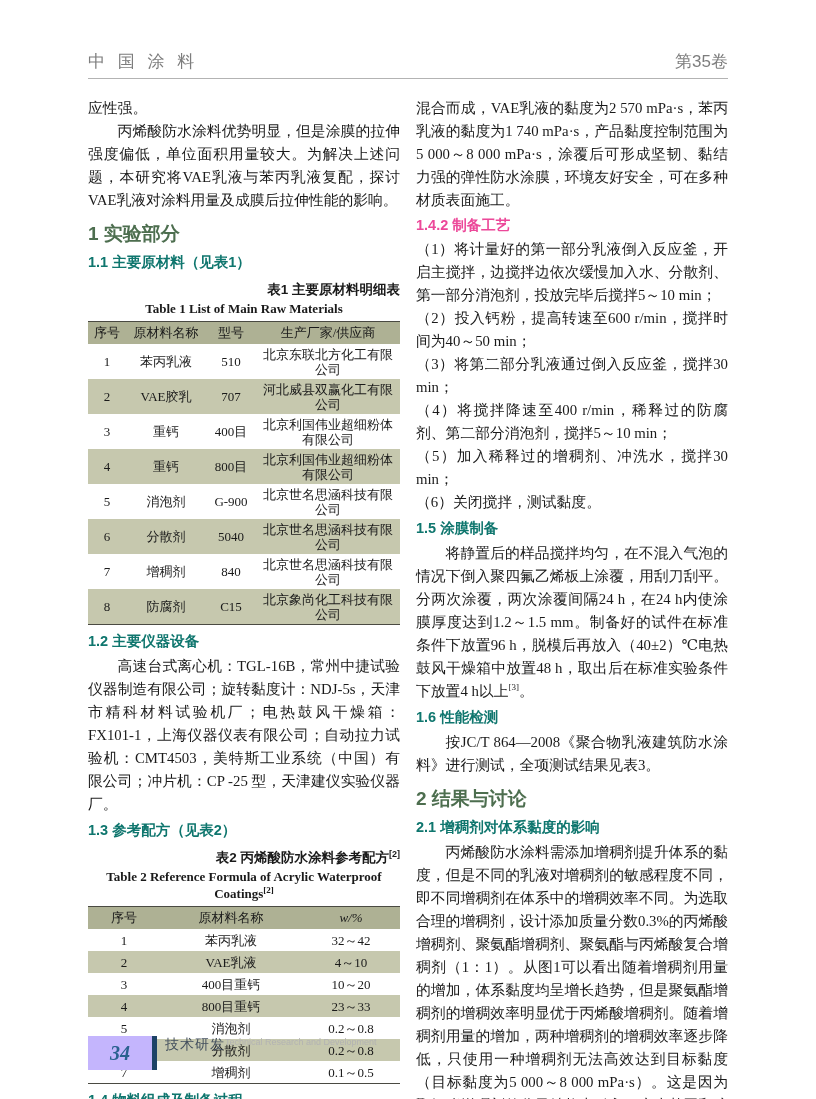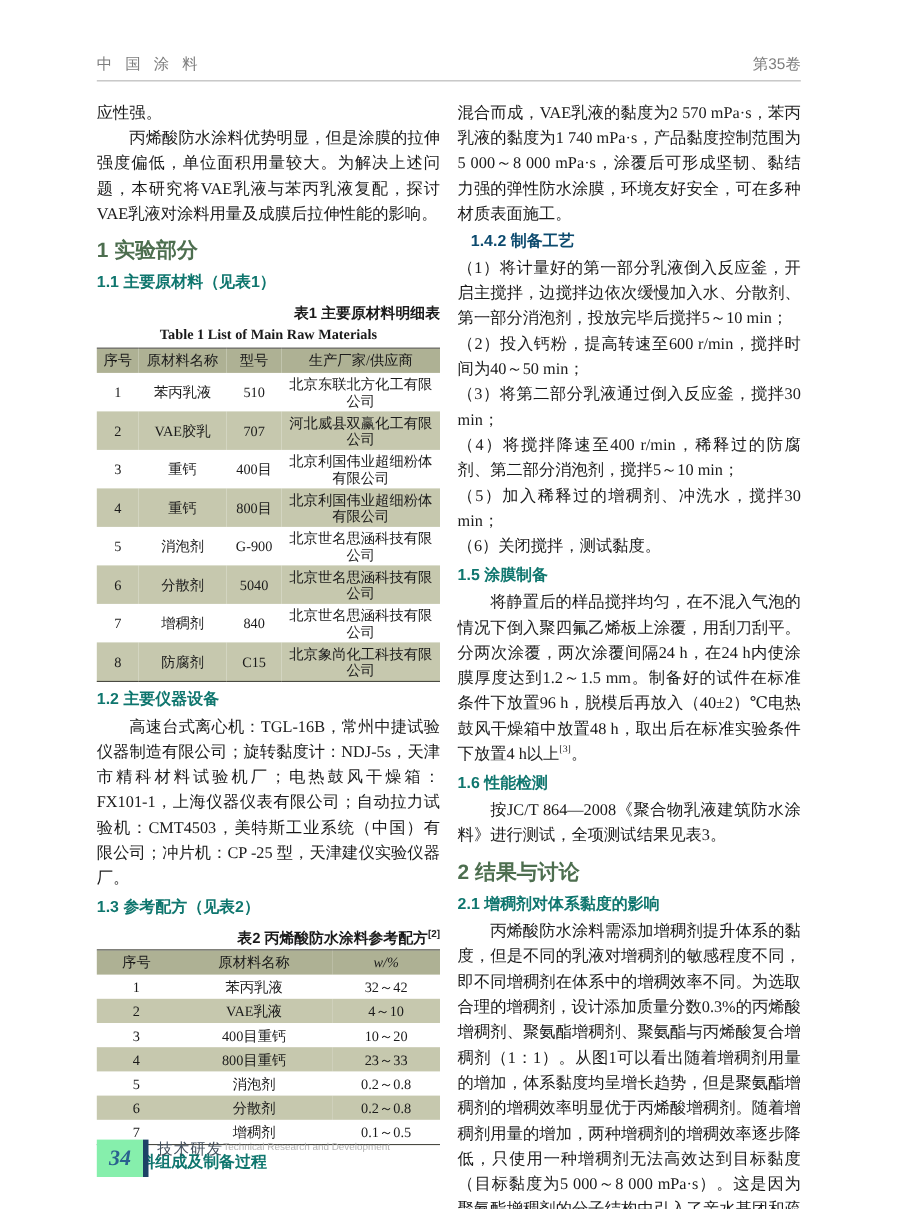--- a/index.html
+++ b/index.html
@@ -9,21 +9,21 @@
     background:#ffffff;
     box-sizing:border-box;
     padding:50px 88px 0 88px;
     overflow:hidden;
     font-family:"Liberation Serif","DejaVu Serif",serif;
     color:#1a1a1a;
   }
   
   .runhead{
     display:flex;justify-content:space-between;align-items:flex-end;
-    font-size:14px;color:#7d7d7d;
+    font-size:17px;color:#7d7d7d;
     padding-bottom:5px;border-bottom:1px solid #b3b3b3;
     font-family:"Liberation Sans",sans-serif;
   }
   .runhead .jt{letter-spacing:4px;}
   
   .cols{display:flex;gap:16px;margin-top:18px;}
   .col{width:312px;}
   p.body{
     margin:0;font-size:14.8px;line-height:23px;
     text-align:justify;text-justify:inter-ideograph;
@@ -35,22 +35,22 @@
     font-weight:bold;font-size:19px;color:#4d6e4f;
     margin:10px 0 6px 0;line-height:24px;
   }
   .h2{
     font-family:"Liberation Sans","DejaVu Sans",sans-serif;
     font-weight:bold;font-size:14.5px;color:#0f766e;
     margin:4px 0 3px 0;line-height:21px;
   }
   .h3{
     font-family:"Liberation Sans","DejaVu Sans",sans-serif;
-    font-weight:bold;font-size:14.5px;color:#0c4a6e;
-    margin:3px 0 2px 12px;line-height:21px;
+    font-weight:bold;font-size:14.5px;color:#ec4899;
+    margin:3px 0 2px 0;line-height:21px;
   }
   
   .cap-cn{
     text-align:right;font-weight:bold;font-size:13.5px;
     margin:8px 0 1px 0;line-height:18px;
     font-family:"Liberation Sans","DejaVu Sans",sans-serif;
   }
   .cap-en{
     text-align:center;font-weight:bold;font-size:13px;
     margin:0 0 4px 0;line-height:17px;
@@ -78,21 +78,21 @@
   #table2 th:nth-child(1),#table2 td:nth-child(1){width:70px;}
   #table2 th:nth-child(3),#table2 td:nth-child(3){width:96px;}
   #table2 th:last-child{font-style:italic;font-family:"Liberation Serif",serif;}
   #table2 td{padding:3.5px 1px;}
   
   .footer{
     position:absolute;left:88px;top:1036px;
     display:flex;align-items:stretch;height:34px;
   }
   .pagenum-box{
-    background:#86efac;width:42px;
+    background:#c4b5fd;width:64px;
     display:flex;align-items:center;justify-content:center;
   }
   .pagenum{
     font-family:"Liberation Serif",serif;font-style:italic;font-weight:bold;
     font-size:20px;color:#2a618f;
   }
   .footer-bar{width:5px;background:#1d4266;margin-right:8px;}
   .footer-labels{display:flex;justify-content:center;}
   .footer-cn{
     font-family:"Liberation Sans",sans-serif;font-size:14px;color:#44505e;
@@ -185,20 +185,21 @@
             </tr>
           </tbody>
       </table>
 
       <div class="h2">1.2  主要仪器设备</div>
       <p class="body indent">高速台式离心机：TGL-16B，常州中捷试验仪器制造有限公司；旋转黏度计：NDJ-5s，天津市精科材料试验机厂；电热鼓风干燥箱：FX101-1，上海仪器仪表有限公司；自动拉力试验机：CMT4503，美特斯工业系统（中国）有限公司；冲片机：CP -25 型，天津建仪实验仪器厂。</p>
 
       <div class="h2">1.3  参考配方（见表2）</div>
 
       <div class="cap-cn"><span>表2  丙烯酸防水涂料参考配方</span><sup>[2]</sup></div>
+      <div class="cap-en"><span>Table 2   Reference Formula of Acrylic Waterproof</span><br><span>Coatings</span><sup>[2]</sup></div>
 
       <table class="datatable" id="table2">
         <thead>
             <tr>
               <th>序号</th>
               <th>原材料名称</th>
               <th>w/%</th>
             </tr>
           </thead>
         <tbody>

